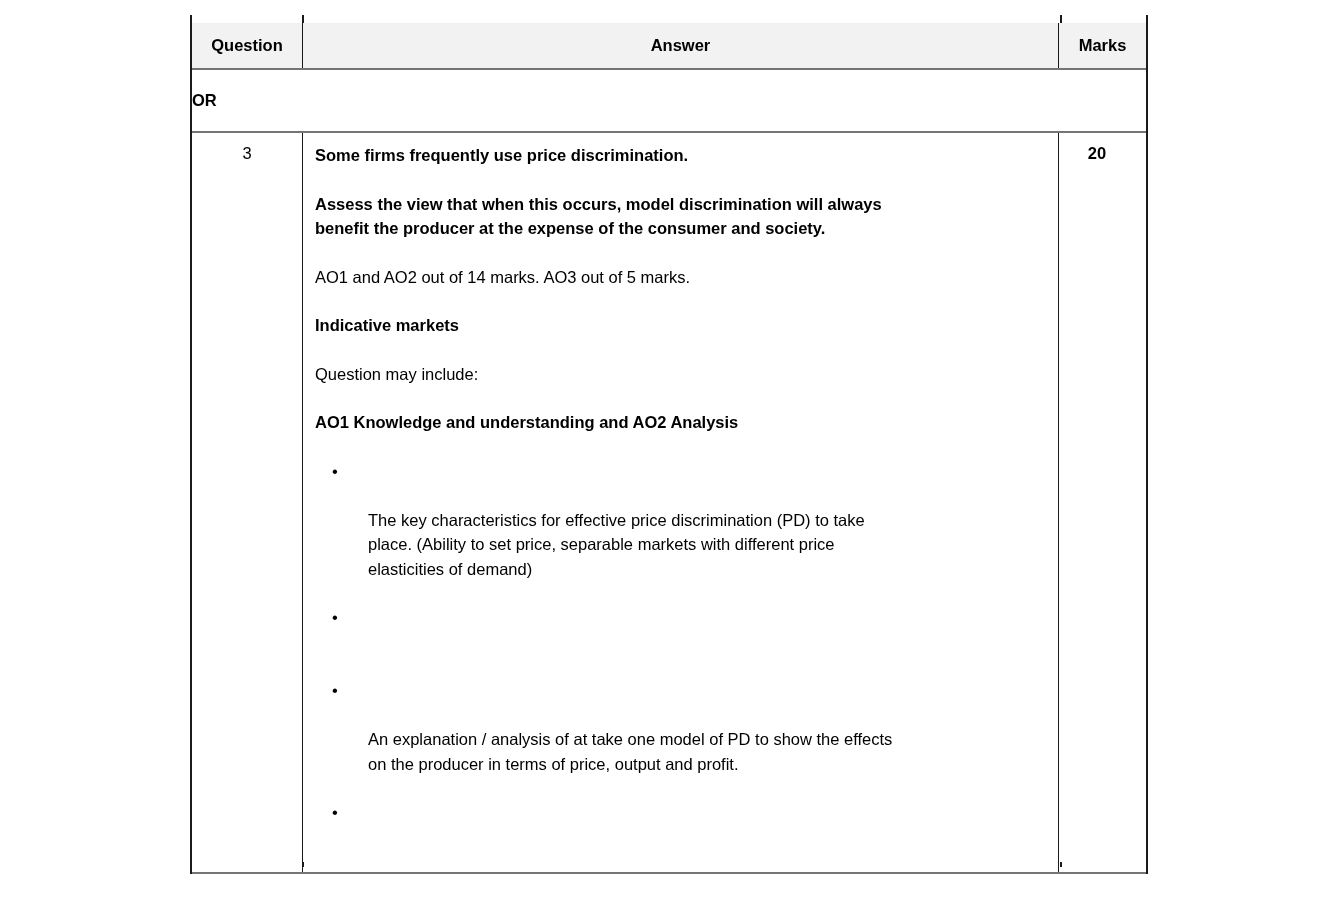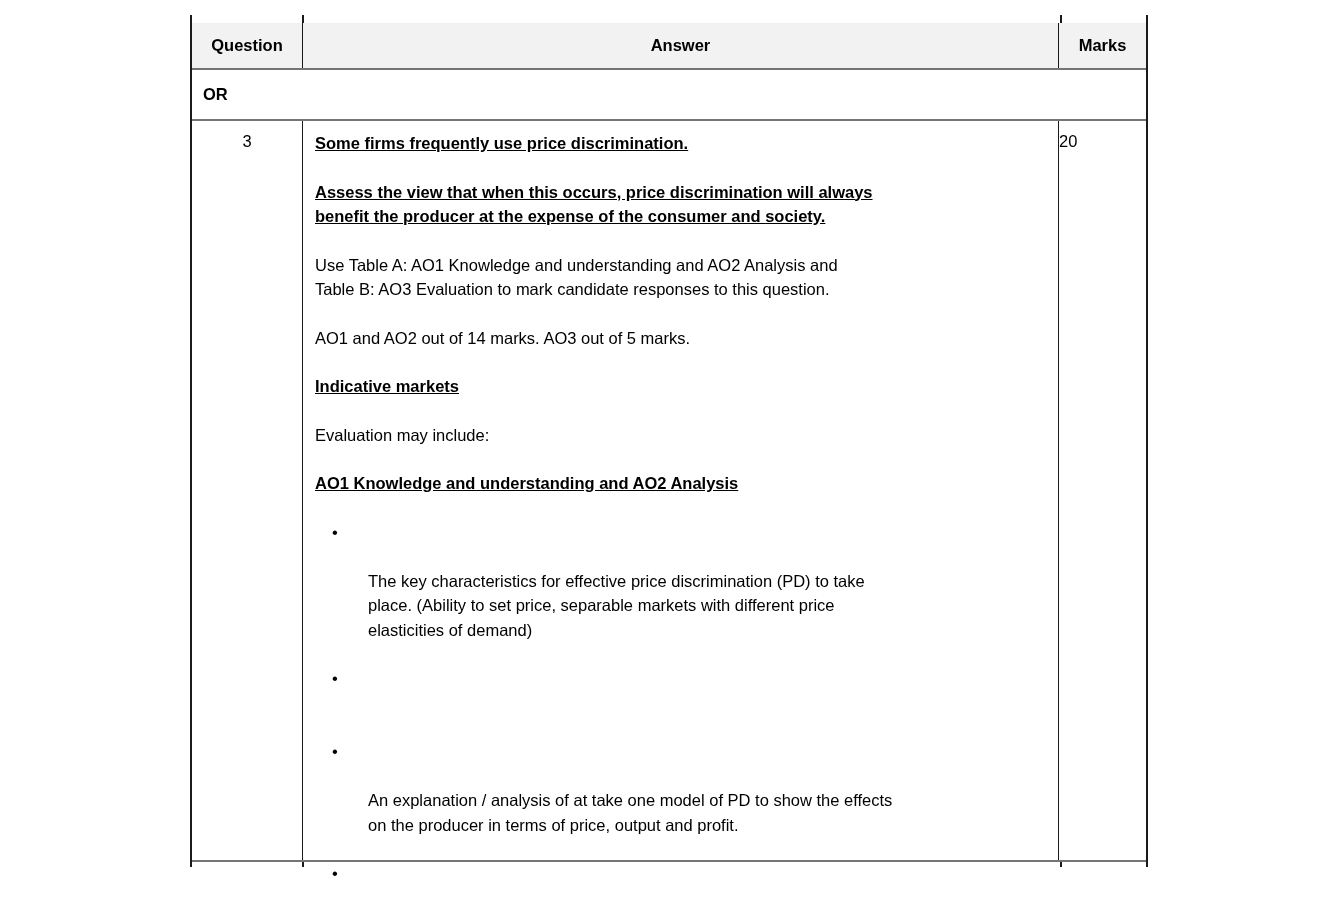--- a/index.html
+++ b/index.html
@@ -45,24 +45,23 @@
     border-bottom: 2px solid var(--h_border);
     font-weight: bold;
   }
   .header-row .cell { display: flex; align-items: center; justify-content: center; }
 
   .cell-question { width: 111px; border-right: 1px solid var(--v_border); }
   .cell-answer  { flex: 1; border-right: 1px solid var(--v_border); }
   .cell-marks   { width: 87px; }
 
   .or-row {
-    height: 51px;
+    height: 63px;
     border-bottom: 2px solid var(--h_border);
     display: flex; align-items: center;
-    padding-left: 11px;
     font-weight: bold;
     text-align: right;
   }
 
   .question-row {
     height: 741px;
     border-bottom: 2px solid var(--h_border);
   }
 
   .qnum-cell {
@@ -72,30 +71,30 @@
     padding-top: 11px;
   }
   .answer-cell {
     flex: 1;
     border-right: 1px solid var(--v_border);
     padding: 10px 14px 0 12px;
     line-height: 24.5px;
   }
   .marks-cell {
     width: 87px;
-    text-align: left;
+    text-align: center;
     padding: 11px 11px 1px 0;
-    font-weight: normal;
+    font-weight: bold;
   }
 
   .answer-cell p {
     white-space: pre-line;
     margin-bottom: 24px;
   }
-  .answer-cell p.bold { font-weight: bold; text-decoration: underline; }
+  .answer-cell p.bold { font-weight: bold; }
 
   .answer-cell ul { list-style: none; }
   .answer-cell li {
     position: relative;
     padding-left: 53px;
     margin-bottom: 24px;
     white-space: pre-line;
   }
   .answer-cell li:last-child { margin-bottom: 0; }
   .bullet {
@@ -127,27 +126,25 @@
     </div>
 
     <div class="row question-row">
 
       <div class="qnum-cell">
         <span>3</span>
       </div>
 
       <div class="answer-cell">
         <p class="bold">Some firms frequently use price discrimination.</p>
-        <p class="bold">Assess the view that when this occurs, price discrimination will always
+        <p class="bold">Assess the view that when this occurs, model discrimination will always
 benefit the producer at the expense of the consumer and society.</p>
-        <p>Use Table A: AO1 Knowledge and understanding and AO2 Analysis and
-Table B: AO3 Evaluation to mark candidate responses to this question.</p>
         <p>AO1 and AO2 out of 14 marks. AO3 out of 5 marks.</p>
         <p class="bold">Indicative markets</p>
-        <p>Evaluation may include:</p>
+        <p>Question may include:</p>
         <p class="bold">AO1 Knowledge and understanding and AO2 Analysis</p>
 
         <ul>
           <li>
             <span class="bullet">•</span>
             <span>The key characteristics for effective price discrimination (PD) to take
 place. (Ability to set price, separable markets with different price
 elasticities of demand)</span>
           </li>
           <li>

